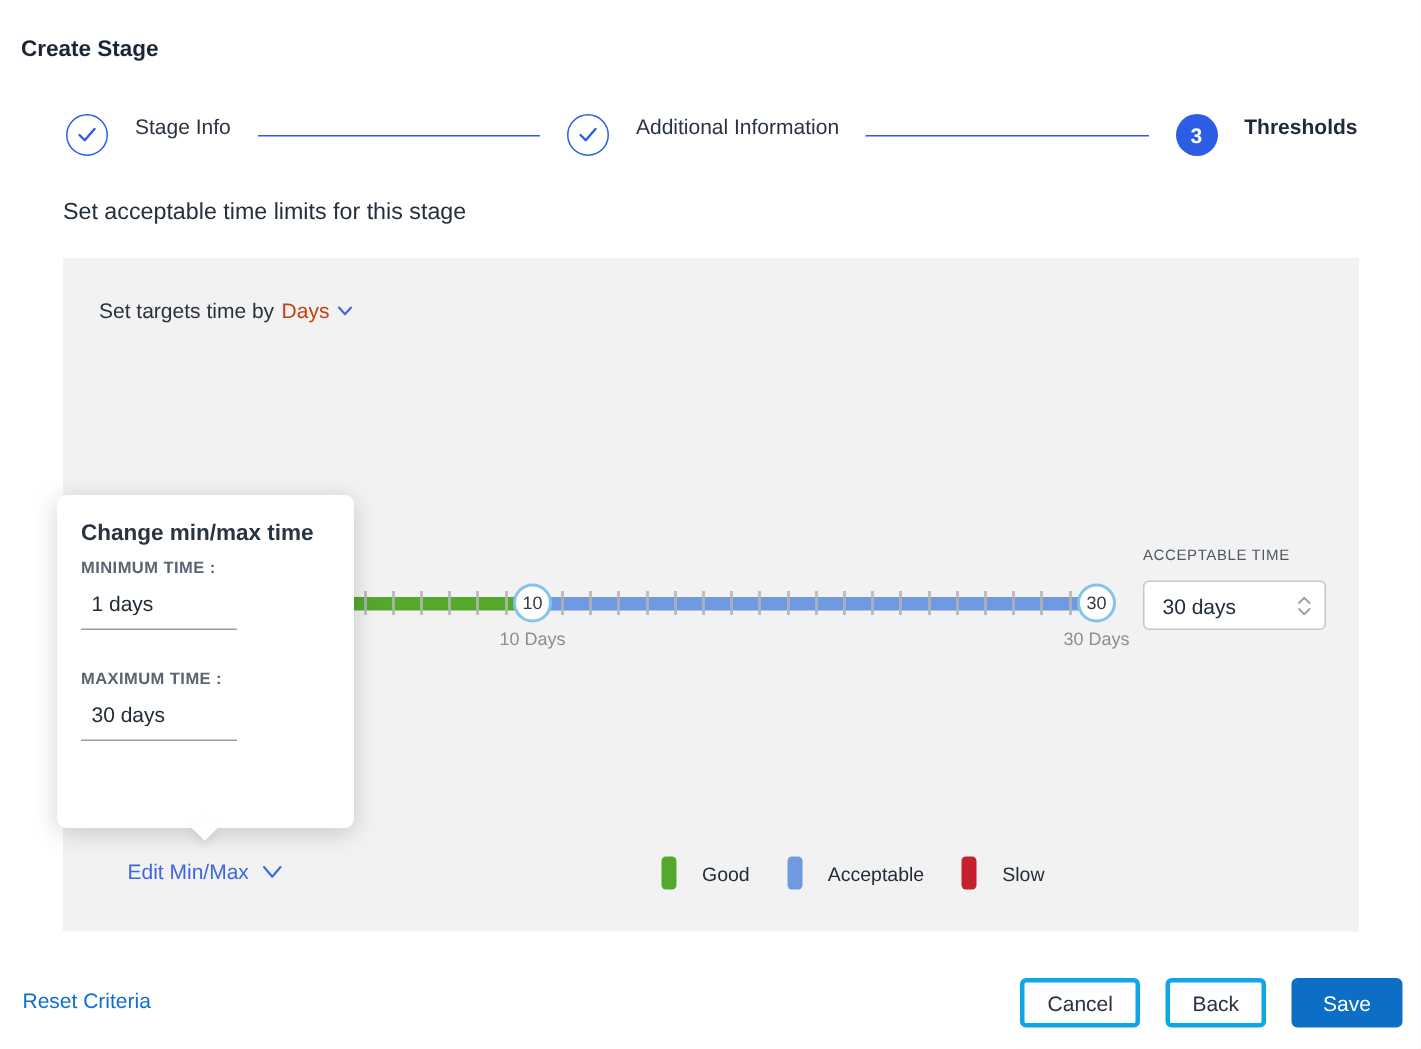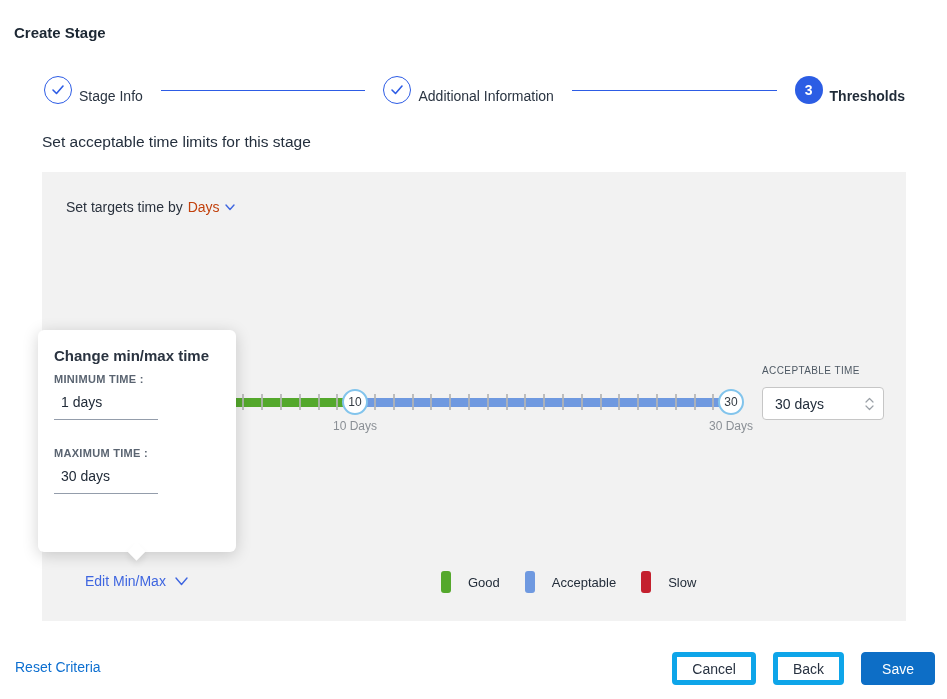--- a/index.html
+++ b/index.html
@@ -5,21 +5,21 @@
   * { margin: 0; padding: 0; box-sizing: border-box; }
   html, body { background: #ffffff; }
   body { font-family: "Liberation Sans", sans-serif; color: #27313f; }
   .page { position: relative; width: 947px; height: 699px; background: #fff; overflow: hidden; }
 
   
   .page-title { position: absolute; left: 14px; top: 24px; font-size: 15px; font-weight: 700; color: #1c2733; }
 
   
   .stepper { position: absolute; left: 44px; right: 42px; top: 75px; height: 30px; display: flex; align-items: center; }
-  .step { display: flex; align-items: flex-end; gap: 7px; cursor: pointer; }
+  .step { display: flex; align-items: flex-start; gap: 18px; cursor: pointer; }
   .step-circle { width: 28px; height: 28px; border-radius: 50%; display: flex; align-items: center; justify-content: center; flex: 0 0 auto; }
   .step-circle.done { background: #fff; border: 1.5px solid #2d5ce5; }
   .step-circle.active { background: #2c5de4; border: none; color: #fff; font-size: 14px; font-weight: 600; }
   .step-label { font-size: 14px; color: #2a3441; white-space: nowrap; }
   .step-label.current { font-weight: 700; color: #1f2a37; }
   .connector { flex: 1 1 auto; height: 1px; background: #2d5ce5; margin: 0 18px; }
 
   
   .section-heading { position: absolute; left: 42px; top: 133px; font-size: 15.5px; font-weight: 400; color: #242f3d; }
 
@@ -68,21 +68,21 @@
   .field-label { margin-top: 9px; font-size: 11px; font-weight: 700; color: #5a6471; letter-spacing: .3px; }
   .field-label.second { margin-top: 27px; }
   .underline-input { display: block; margin-top: 6px; width: 104px; background: transparent; border: none;
                      border-bottom: 1px solid #949dab; font-family: "Liberation Sans", sans-serif;
                      font-size: 14px; color: #212b38; padding: 3px 2px 9px 7px; outline: none; }
 
   
   .reset-link { position: absolute; left: 15px; top: 659px; font-size: 14px; color: #0d6fd0; cursor: pointer; }
   .footer-buttons { position: absolute; right: 12px; top: 652px; display: flex; align-items: center; gap: 17px; }
   .btn { height: 33px; border-radius: 4px; font-family: "Liberation Sans", sans-serif; font-size: 14px; cursor: pointer; }
-  .btn.ghost { background: #fff; border: 5px solid #0ea5e9; color: #283241; padding: 0 15px; }
+  .btn.ghost { background: #fff; border: 3px solid #0ea5e9; color: #283241; padding: 0 15px; }
   .btn.primary { background: #0d6ec6; border: 1px solid #0d6ec6; color: #ffffff; padding: 0 20px; }
 </style>
 </head>
 <body>
 
 <div class="page">
 
   <div class="page-title">Create Stage</div>
 
   <div class="stepper">

